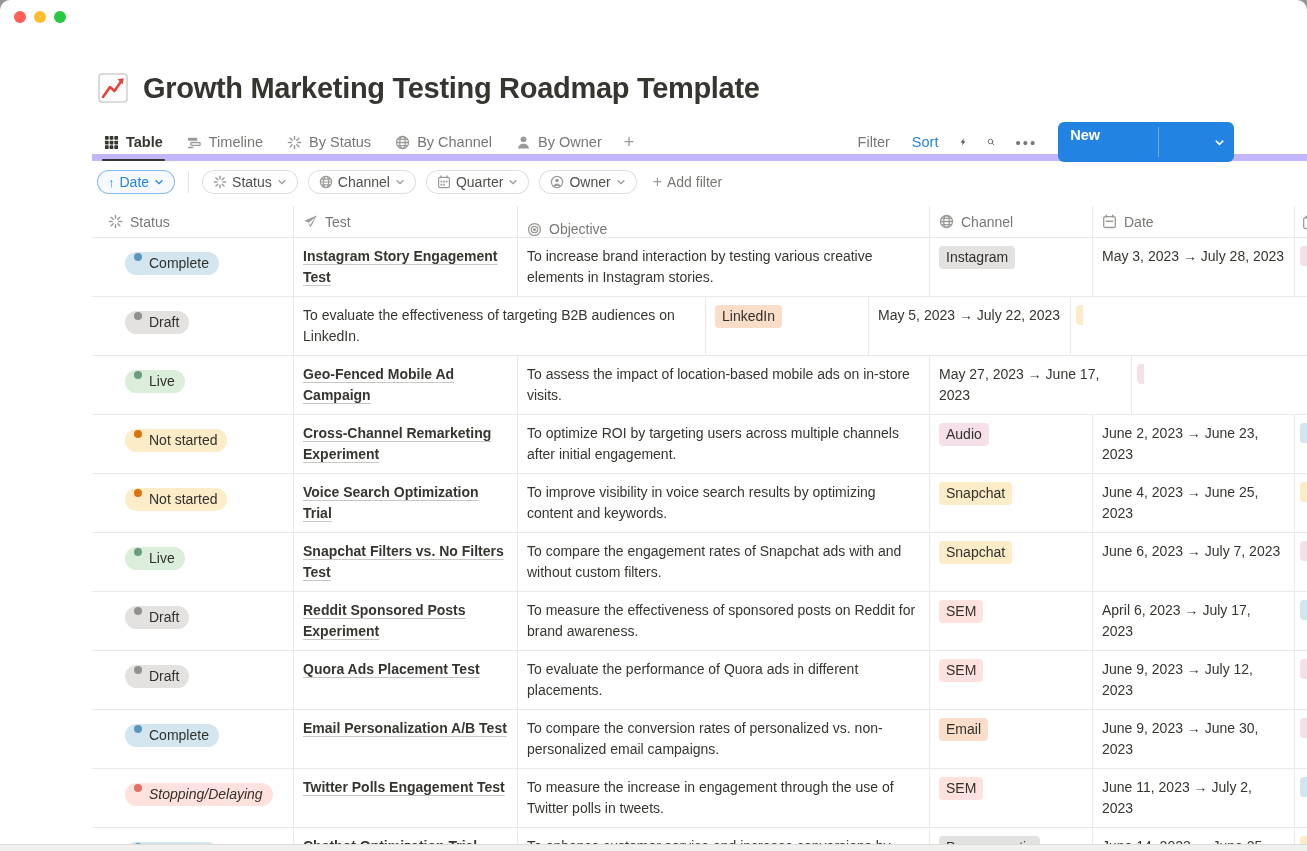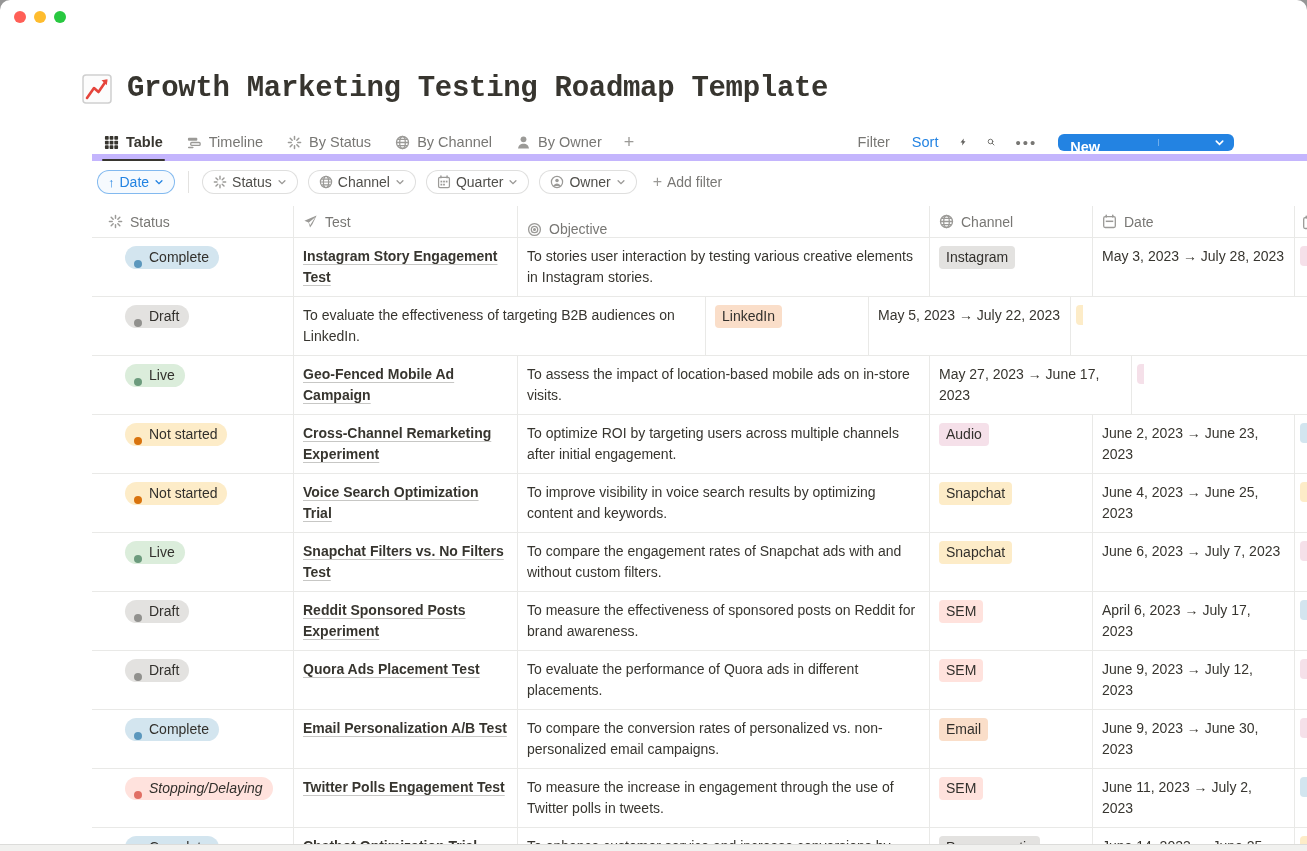--- a/index.html
+++ b/index.html
@@ -13,21 +13,21 @@
   .window {
     position:relative; width:1307px; height:851px;
     background:#ffffff; border-radius:10px 10px 0 0; overflow:hidden;
   }
   
   .traffic { position:absolute; top:11px; left:14px; display:flex; gap:8px; }
   .tl { width:12px; height:12px; border-radius:50%; }
   .tl.red { background:#ff5f57; } .tl.yellow { background:#febc2e; } .tl.green { background:#28c840; }
 
   
-  .title-row { position:absolute; top:72px; left:81px; display:flex; align-items:flex-end; gap:14px;font-family:Liberation Mono, monospace; }
+  .title-row { position:absolute; top:72px; left:97px; display:flex; align-items:flex-start; gap:14px; }
   .page-icon { width:32px; height:32px; }
   .page-title { font-size:29px; font-weight:bold; color:#37352f; letter-spacing:-0.3px; }
 
   
   .tabbar { position:absolute; top:124px; left:92px; right:0; height:37px;
     border-bottom:7px solid #c4b5fd; display:flex; align-items:flex-start; }
   .tabs { display:flex; align-items:center; gap:8px; padding-left:4px; }
   .tab { display:flex; align-items:center; gap:7px; padding:6px 8px; font-size:14.5px;
     color:#787774; cursor:pointer; position:relative; height:36px; }
   .tab .ticon { width:15px; height:15px; color:#9b9a97; flex:none; }
@@ -37,21 +37,21 @@
     height:2px; background:#37352f; border-radius:1px; }
   .tab-plus { font-size:18px; color:#9b9a97; padding:0 6px; cursor:pointer; }
 
   
   .controls { position:absolute; right:73px; top:0; height:36px; display:flex; align-items:center; gap:10px; }
   .ctl-text { font-size:14.5px; color:#787774; padding:4px 6px; cursor:pointer; }
   .ctl-text.sort { color:#2383e2; }
   .ctl-icon { width:18px; height:18px; color:#5f5e5b; padding:0 5px; cursor:pointer; display:flex; align-items:center; }
   .ctl-dots { font-size:15px; color:#787774; letter-spacing:2px; padding:0 5px; cursor:pointer; }
   .new-btn { display:flex; align-items:stretch; background:#2383e2; border-radius:6px; overflow:hidden;
-    height:17px; margin-left:6px; cursor:pointer;gap:48px; }
+    height:40px; margin-left:6px; cursor:pointer;gap:48px; }
   .new-btn .nlabel { color:#fff; font-size:14.5px; font-weight:bold; padding:5px 10px 0 12px; }
   .new-btn .ndiv { width:1px; background:rgba(255,255,255,0.35); margin:5px 0; }
   .new-btn .nchev { display:flex; align-items:center; padding:0 9px 0 7px; color:#fff; }
 
   
   .filterbar { position:absolute; top:170px; left:97px; display:flex; align-items:center; gap:10px; }
   .chip { display:flex; align-items:center; gap:5px; border:1px solid rgba(55,53,47,0.16);
     border-radius:999px; padding:3px 10px; font-size:14px; color:#504f4b; cursor:pointer; background:#fff; }
   .chip .cicon { width:14px; height:14px; color:#9b9a97; flex:none; }
   .chip .chev { color:#9b9a97; width:10px; height:10px; }
@@ -73,21 +73,21 @@
   .c-channel { width:163px; } .c-date { width:202px; }
   .c-edge { width:12px; border-right:none !important; }
   .th.c-edge { padding:0; }
   .th.c-edge .hicon { margin-left:7px; margin-top:1px; }
 
   .trow { display:flex; border-bottom:1px solid #e9e9e7; min-height:53px; cursor:pointer; }
   .cell { padding:8px 9px; border-right:1px solid #e9e9e7; font-size:14px; line-height:21px;
     display:block; overflow:hidden; }
   .cell.c-status { padding-left:33px; }
   .cell.c-edge { padding:8px 0 0 0; }
-  .status-pill { display:inline-flex; align-items:flex-end; gap:7px; border-radius:999px;
+  .status-pill { display:inline-flex; align-items:flex-start; gap:7px; border-radius:999px;
     padding:1px 10px 1px 9px; font-size:14px; color:#32302c; white-space:nowrap; }
   .status-dot { width:8px; height:8px; border-radius:50%; flex:none; }
   .test-link { font-weight:bold; color:#37352f; text-decoration:underline;
     text-decoration-color:rgba(55,53,47,0.28); text-decoration-thickness:1px; text-underline-offset:2.5px; }
   .objective-text, .date-text { color:#37352f; }
   .channel-tag { display:inline-block; border-radius:4px; padding:1px 7px; font-size:14px;
     color:#32302c; white-space:nowrap; }
   .edge-chip { display:block; width:7px; height:20px; border-radius:4px 0 0 4px; margin-left:5px; }
 
   .bottom-bar { position:absolute; left:0; right:0; bottom:0; height:7px;
@@ -337,21 +337,21 @@
     <div class="cell c-status">
       <span class="status-pill" style="background: rgb(211, 229, 239);">
         <span class="status-dot" style="background: rgb(91, 151, 189);"></span>
         <span class="status-label">Complete</span>
       </span>
     </div>
     <div class="cell c-test">
       <span class="test-link">Instagram Story Engagement Test</span>
     </div>
     <div class="cell c-objective">
-      <span class="objective-text">To stories user interaction by testing various creative elements in Instagram stories.</span>
+      <span class="objective-text">To increase brand interaction by testing various creative elements in Instagram stories.</span>
     </div>
     <div class="cell c-channel">
       <span class="channel-tag" style="background: rgb(227, 226, 224);">Instagram</span>
     </div>
     <div class="cell c-date">
       <span class="date-text">May 3, 2023 → July 28, 2023</span>
     </div>
     <div class="cell c-edge">
       <span class="edge-chip" style="background: rgb(245, 224, 233);"></span>
     </div>

